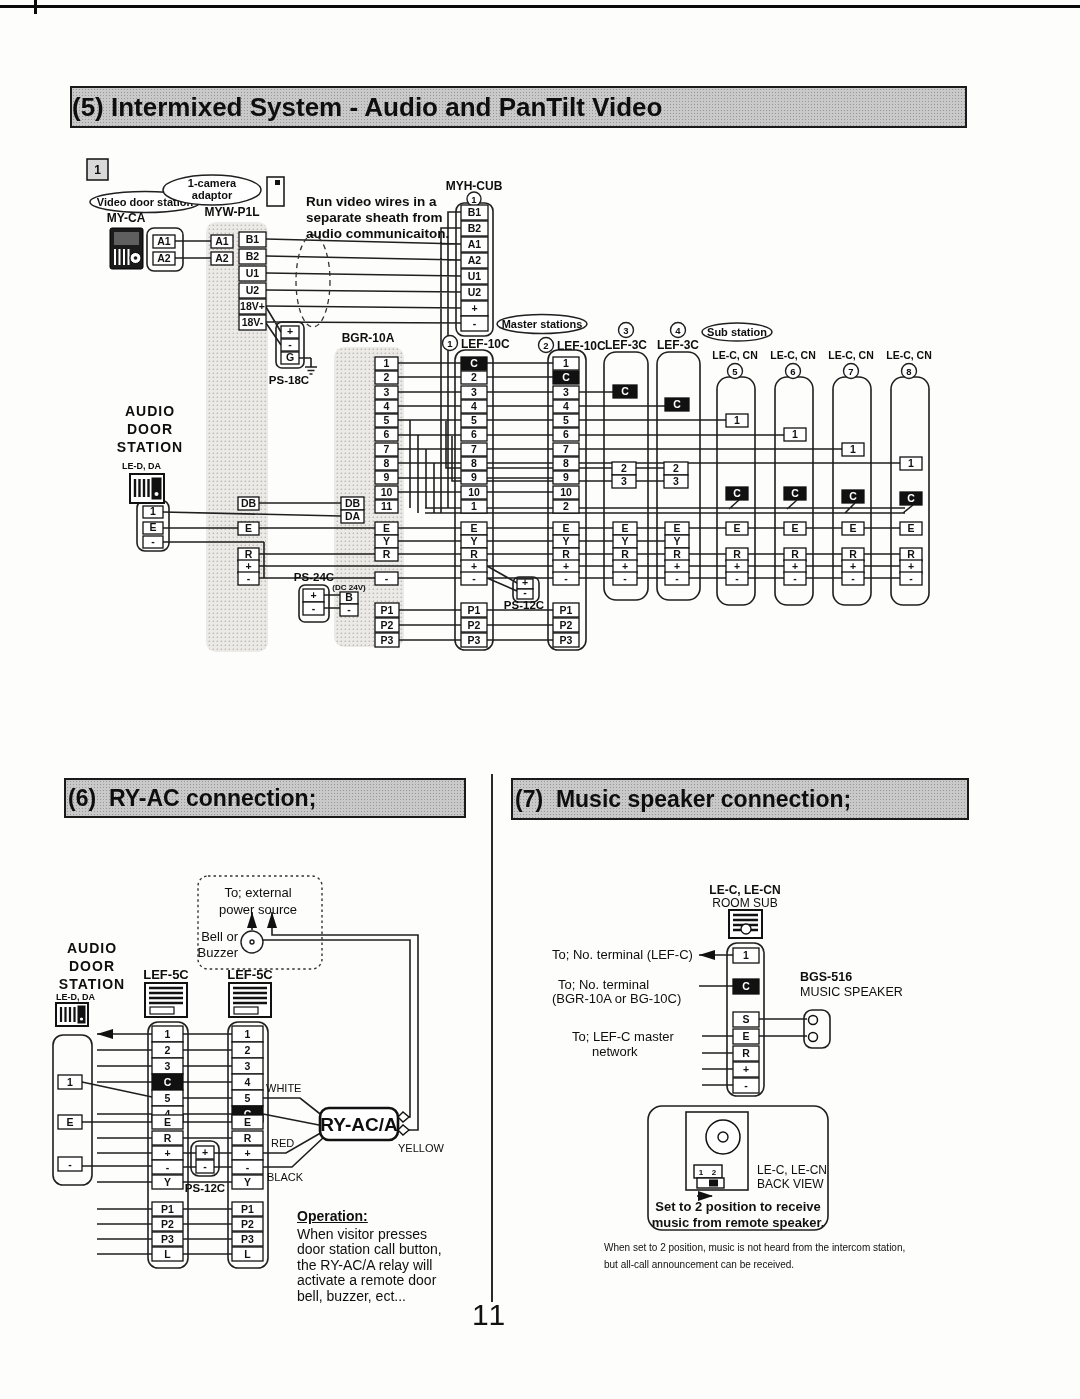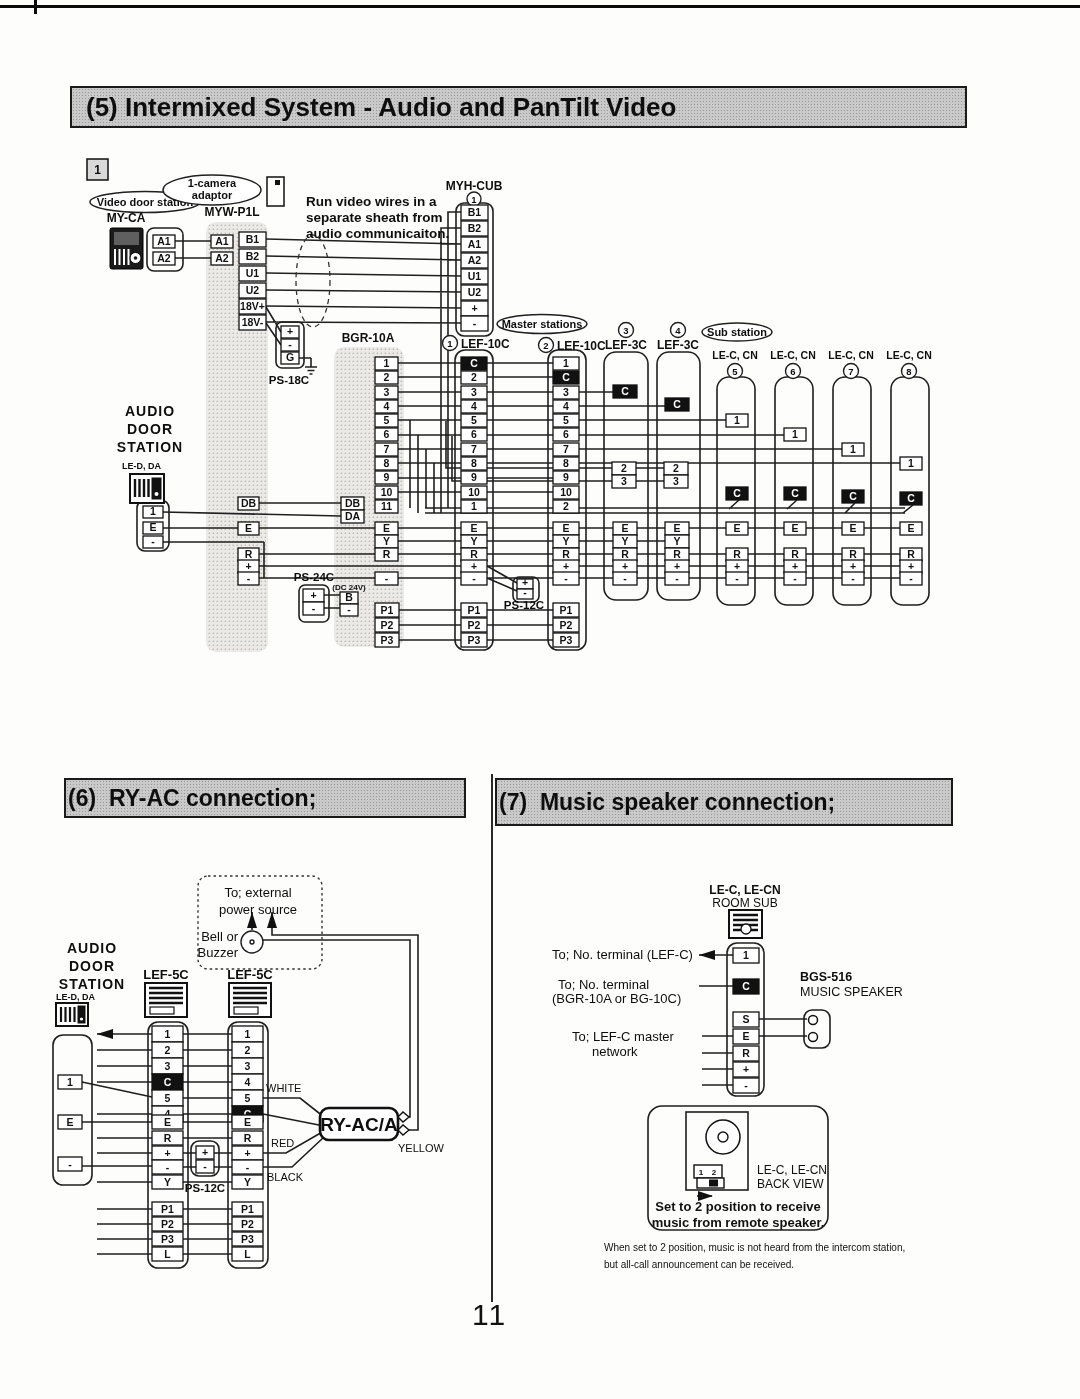--- a/index.html
+++ b/index.html
@@ -5,21 +5,21 @@
   html,body{margin:0;padding:0;background:#888;}
   .page{position:relative;width:1080px;height:1399px;background:#fdfdfc;margin:0 auto;
         font-family:"Liberation Sans",sans-serif;color:#111;overflow:hidden;}
   .artifact{position:absolute;background:#0a0a0a;}
   .bar{position:absolute;box-sizing:border-box;border:2px solid #1a1a1a;
        background-color:#c9c9c9;
        background-image:radial-gradient(#989898 0.9px, rgba(0,0,0,0) 1px);
        background-size:3px 3px;
        display:flex;align-items:center;font-weight:bold;color:#0e0e0e;}
   .bar span{white-space:pre;}
-  .bar5{font-size:26px;padding-left:14px;}
+  .bar5{font-size:26px;}
   .bar67{font-size:23px;padding-left:2px;}
   .para{position:absolute;font-weight:bold;font-size:15.5px;line-height:19px;color:#0e0e0e;}
   .opblock{position:absolute;font-size:14px;line-height:15.5px;color:#0e0e0e;}
   .opblock .optitle{font-weight:bold;text-decoration:underline;margin-bottom:2px;}
   .caption{position:absolute;font-weight:bold;font-size:13px;line-height:16px;text-align:center;}
   .smallnote{position:absolute;font-size:10px;line-height:17px;margin-left:44px;}
   .pageno{position:absolute;font-size:30px;letter-spacing:2px;}
   .divider{position:absolute;width:2px;background:#2a2a2a;}
   svg{position:absolute;left:0;top:0;}
   .tbox{fill:#ffffff;stroke:#111;stroke-width:1.3;}
@@ -45,25 +45,33 @@
 
   <div class="artifact" style="left:0;top:5px;width:1080px;height:3px;"></div>
   <div class="artifact" style="left:34px;top:0;width:3px;height:14px;"></div>
 
   <div class="bar bar5" style="left:70px;top:86px;width:897px;height:42px;">
     <span>(5) Intermixed System - Audio and PanTilt Video</span>
   </div>
   <div class="bar bar67" style="left:64px;top:778px;width:402px;height:40px;">
     <span>(6)  RY-AC connection;</span>
   </div>
-  <div class="bar bar67" style="left:495px;top:778px;width:458px;height:48px;">
+  <div class="bar bar67" style="left:511px;top:778px;width:458px;height:42px;">
     <span>(7)  Music speaker connection;</span>
   </div>
 
 
+  <div class="opblock" style="left:297px;top:1209px;width:180px;">
+    <div class="optitle">Operation:</div>
+    <div>When visitor presses</div>
+    <div>door station call button,</div>
+    <div>the RY-AC/A relay will</div>
+    <div>activate a remote door</div>
+    <div>bell, buzzer, ect...</div>
+  </div>
 
   <div class="caption" style="left:650px;top:1199px;width:176px;">
     <div>Set to 2 position to receive</div>
     <div>music from remote speaker.</div>
   </div>
 
   <div class="smallnote" style="left:560px;top:1239px;width:430px;">
     <div>When set to 2 position, music is not heard from the intercom station,</div>
     <div>but all-call announcement can be received.</div>
   </div>

